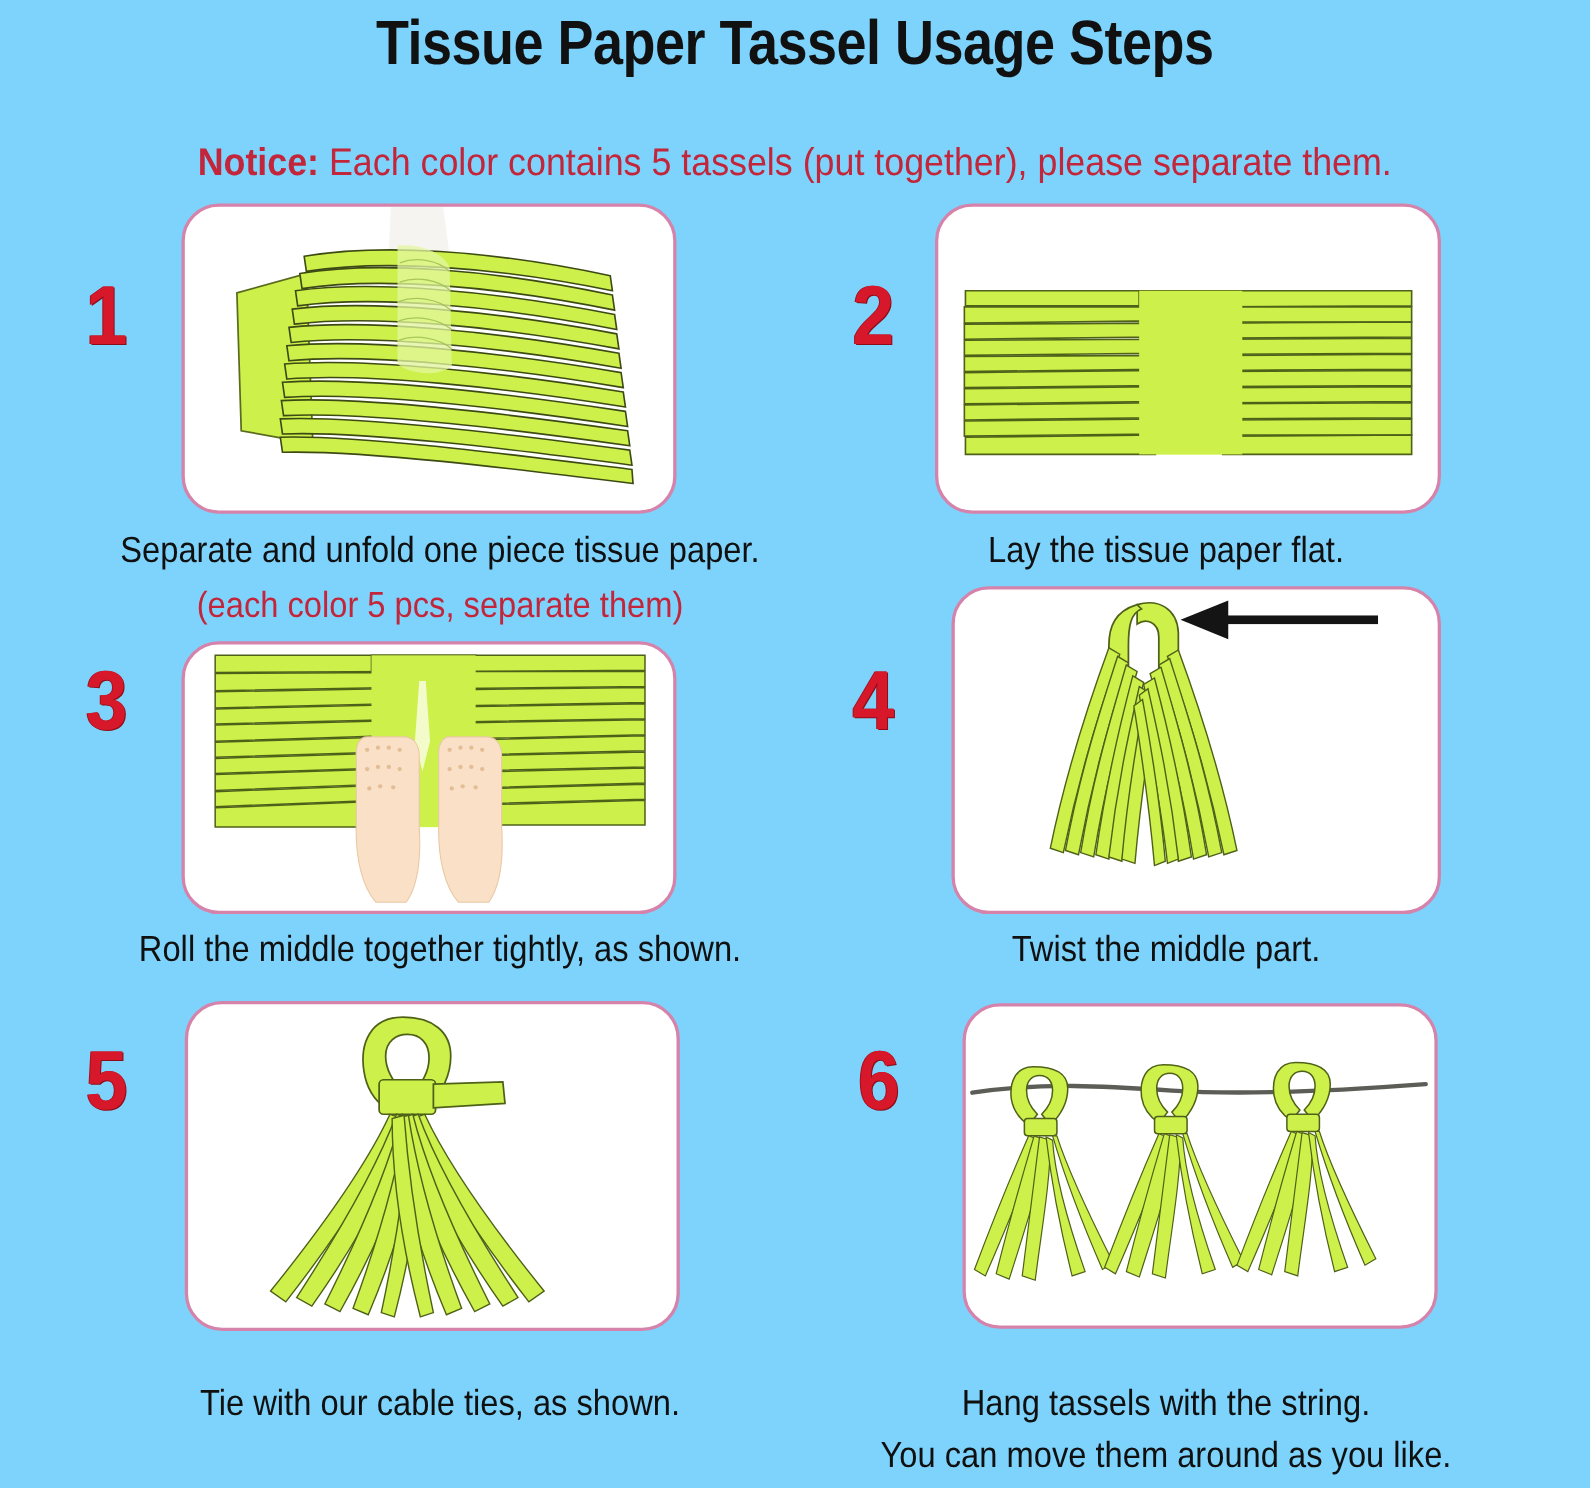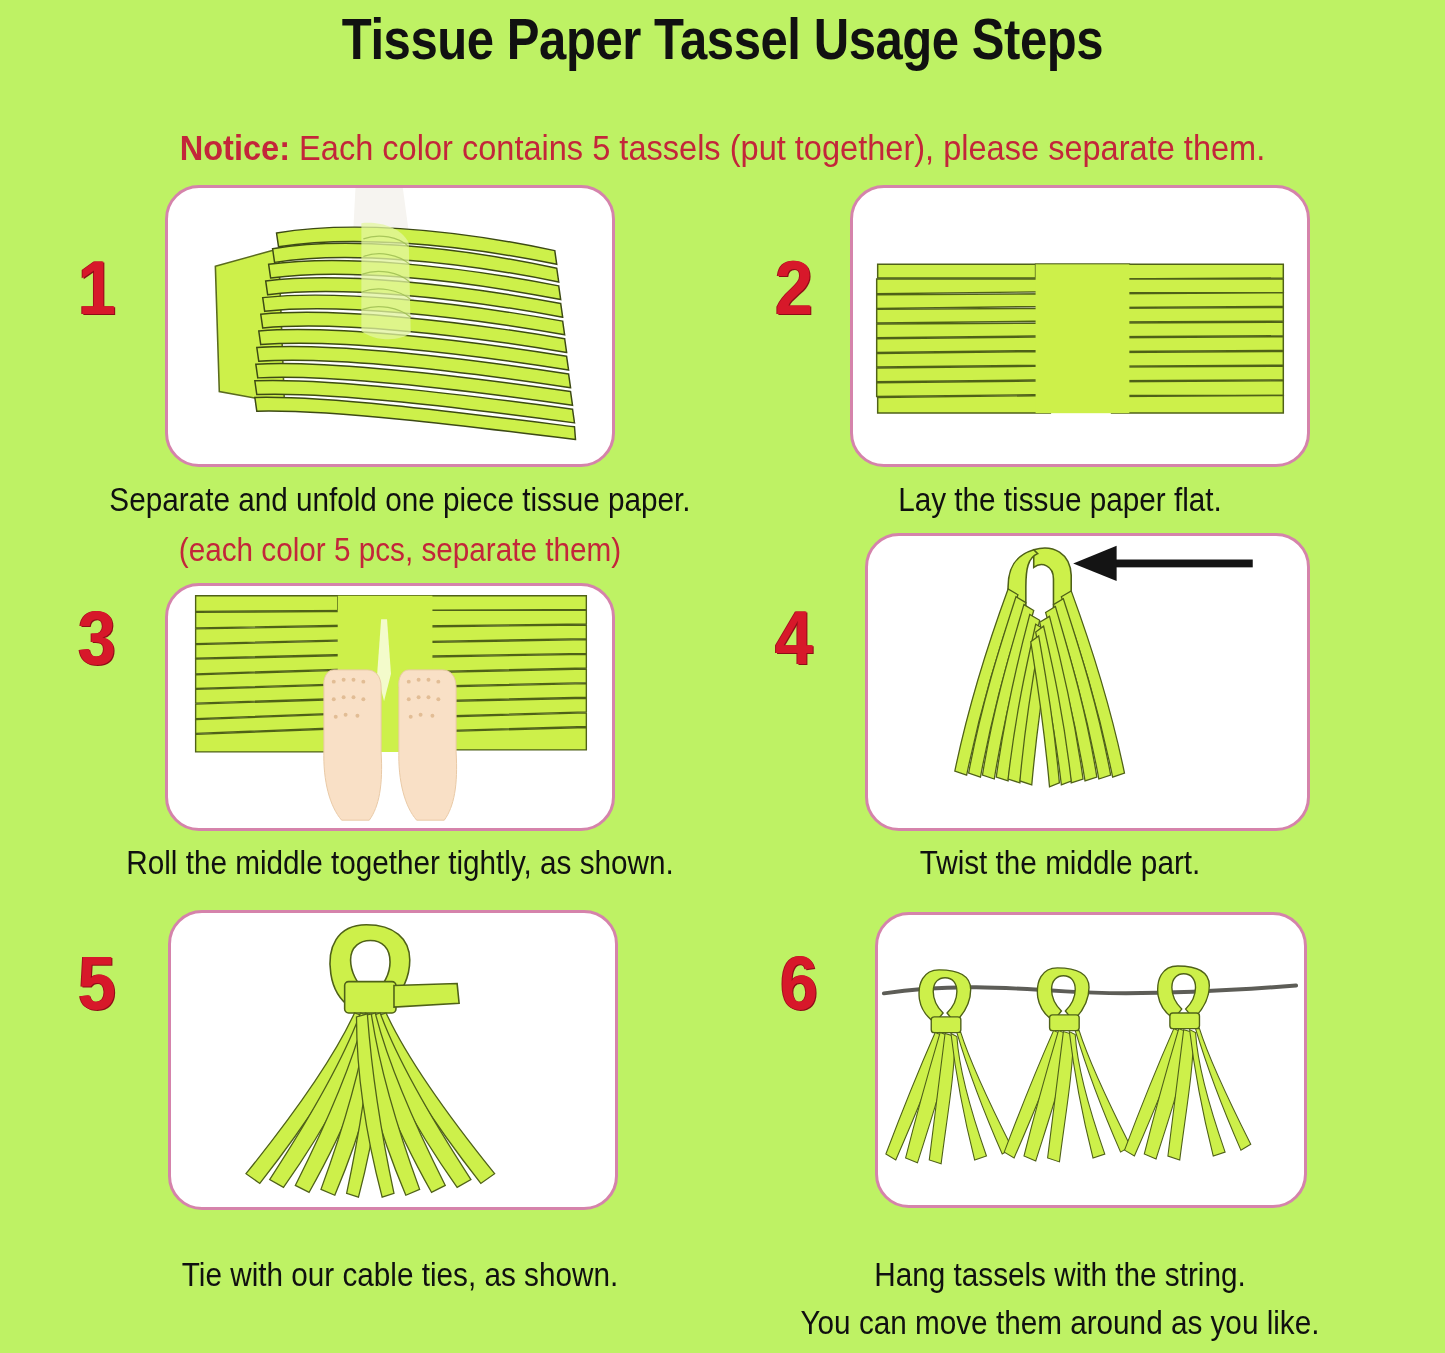--- a/index.html
+++ b/index.html
@@ -2,21 +2,21 @@
 <html><head>
 <meta charset="utf-8">
 <title>Tissue Paper Tassel Usage Steps</title>
 <style>
   html,body{margin:0;padding:0;background:#ffffff;}
   body{
     width:1445px;height:1353px;
     font-family:"Liberation Sans","DejaVu Sans",sans-serif;
     position:relative;overflow:hidden;
   }
-  .page{position:relative;width:1445px;height:1353px;background:#bef264;}
+  .page{position:relative;width:1445px;height:1353px;background:#7dd3fc;}
 
   
   .title{
     position:absolute;left:0;top:6px;width:1445px;
     text-align:center;
     font-size:57px;font-weight:bold;color:#111111;
     letter-spacing:-0.5px;
     transform:scaleX(0.86);transform-origin:50% 50%;
     white-space:nowrap;
   }

